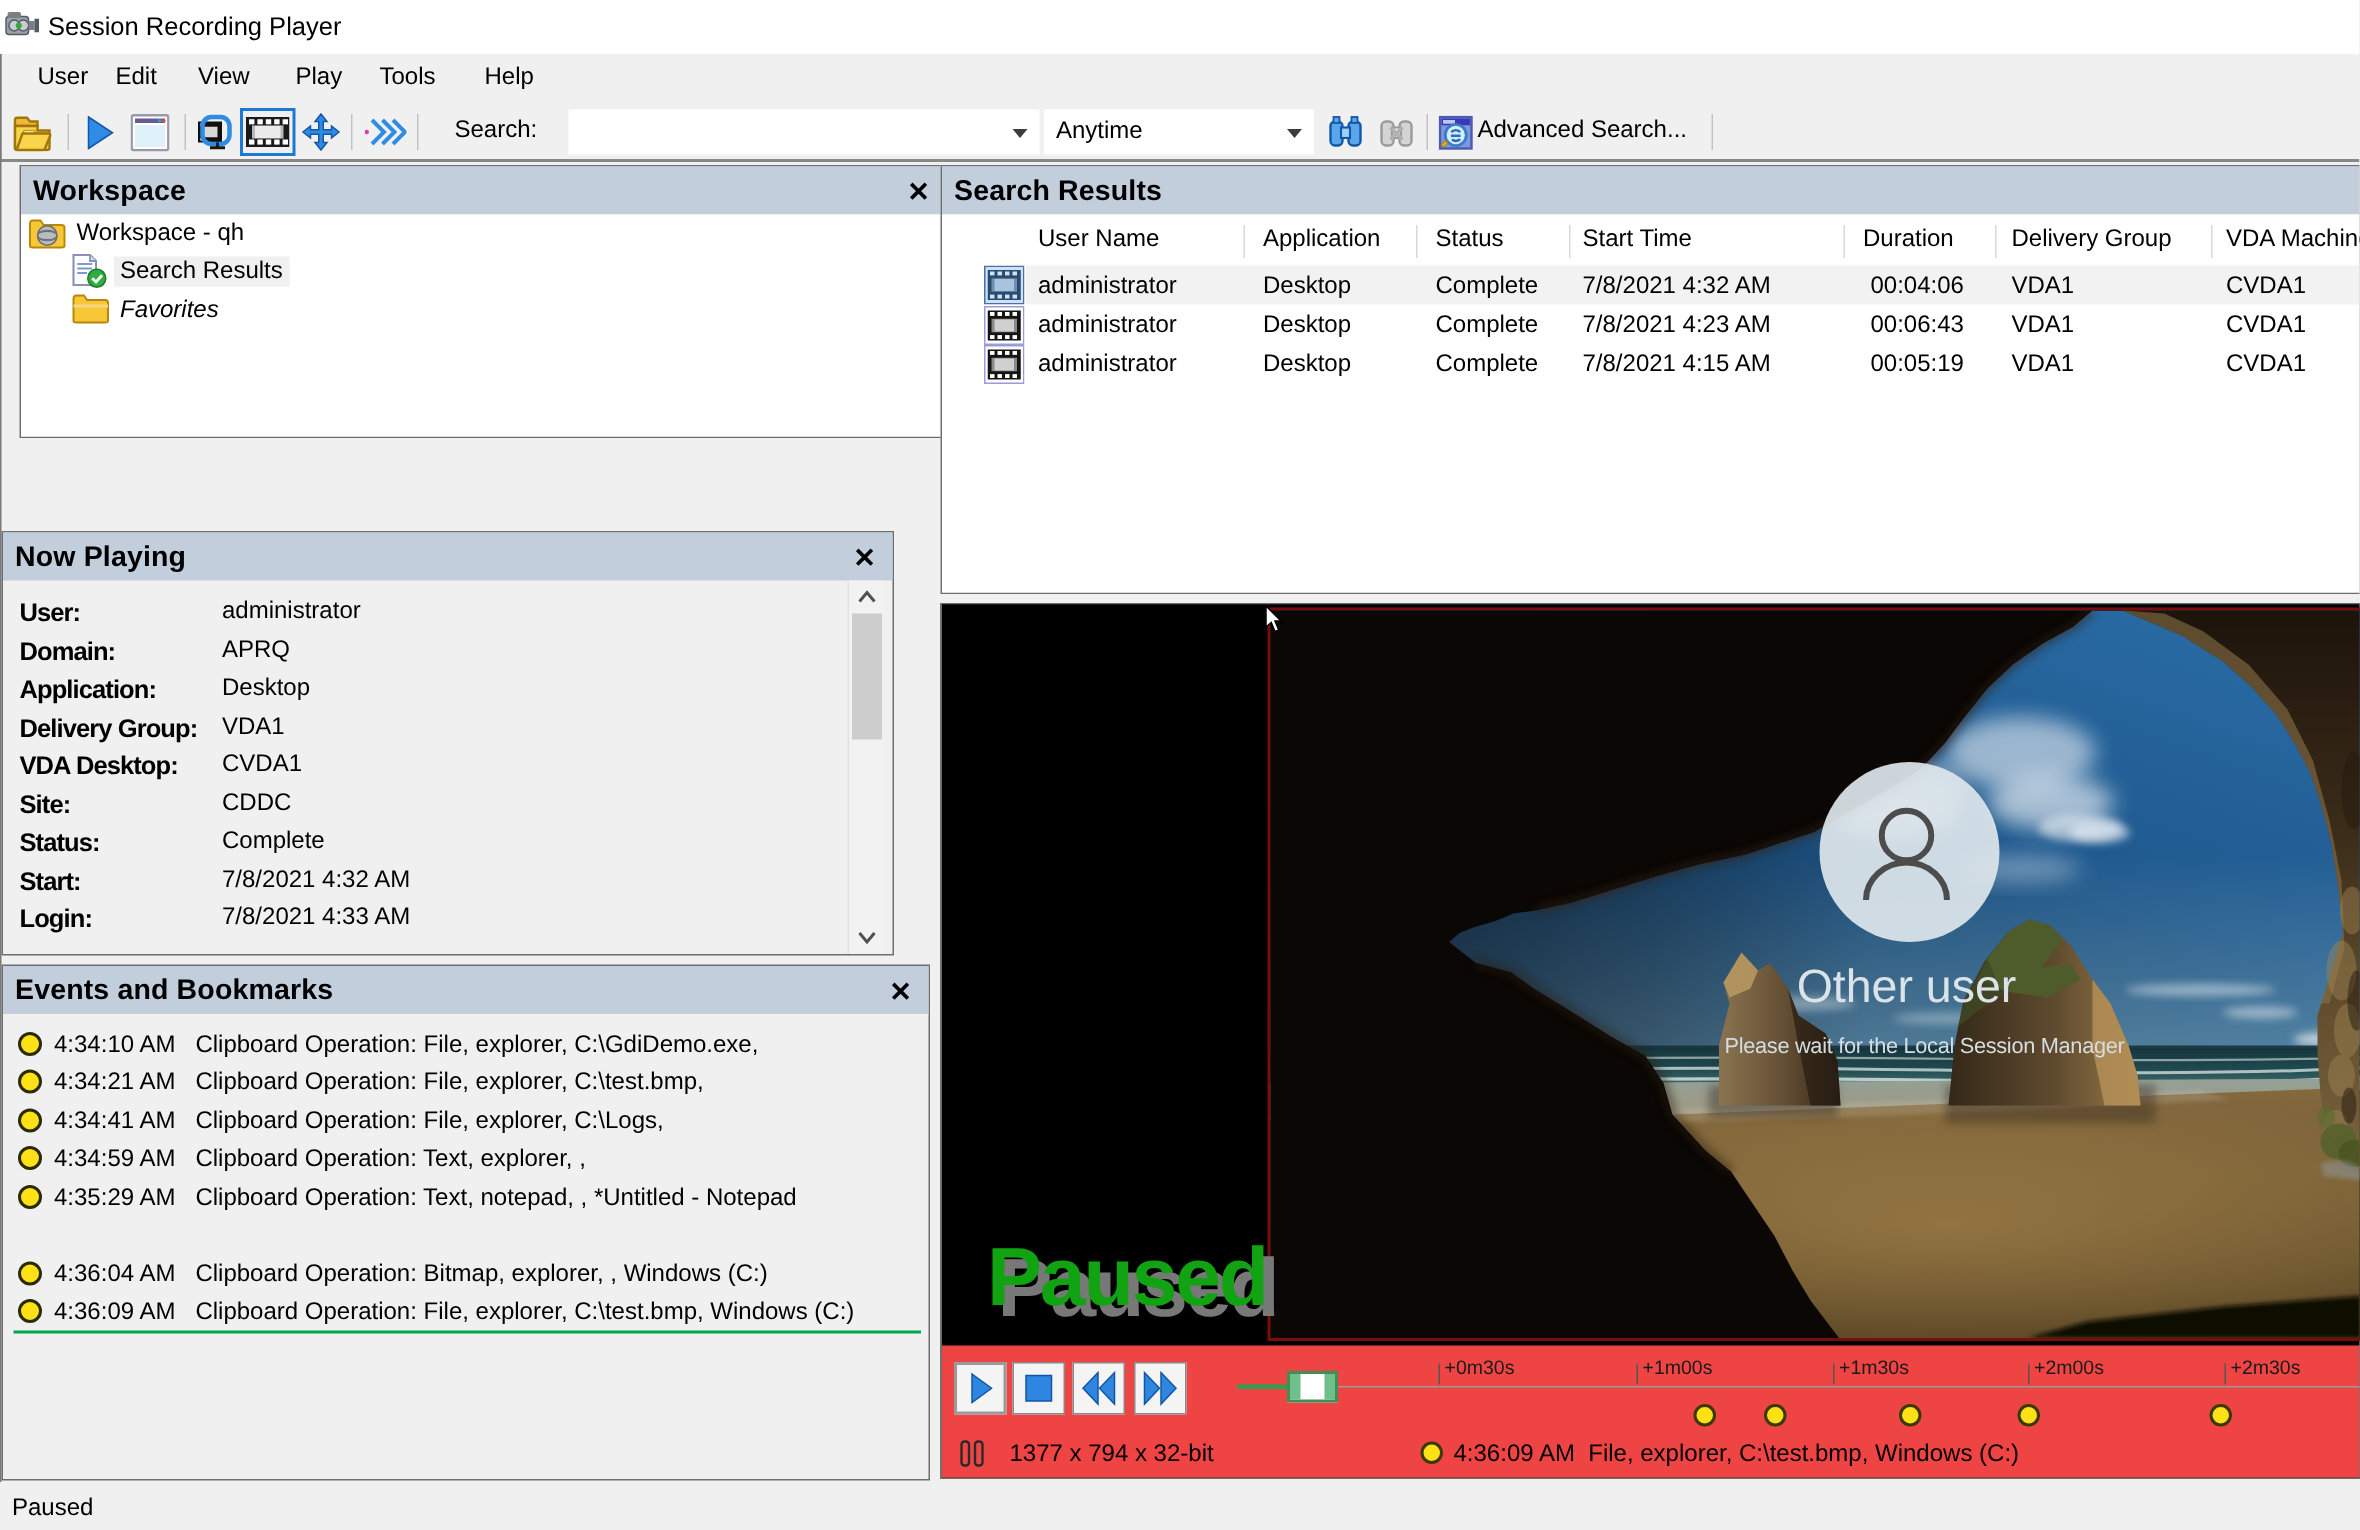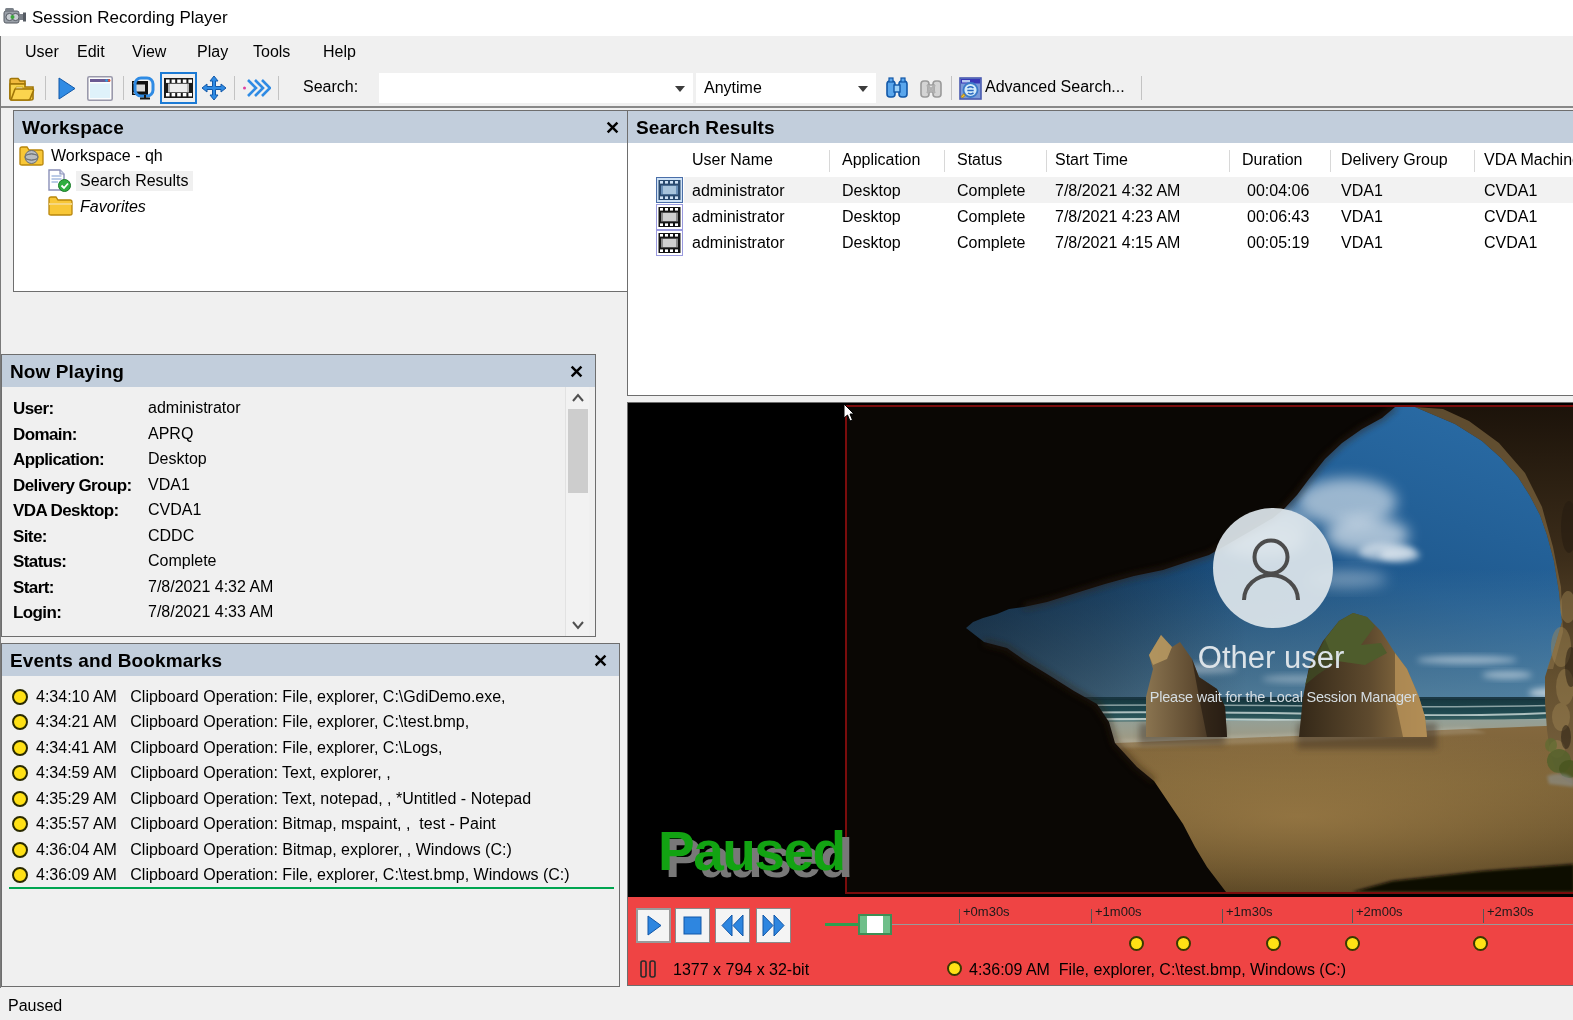--- a/index.html
+++ b/index.html
@@ -204,21 +204,20 @@
   <div class="phead">
       <div class="ptitle">Events and Bookmarks</div>
       <div class="px">✕</div>
     </div>
   <div id="ev" style="position:absolute;left:0;top:32px;right:0;bottom:0;font-size:16px">
     <div class="evrow" style="top:12px"><i class="edot"></i><span>4:34:10 AM&nbsp;&nbsp; Clipboard Operation: File, explorer, C:\GdiDemo.exe,</span></div>
     <div class="evrow" style="top:37px"><i class="edot"></i><span>4:34:21 AM&nbsp;&nbsp; Clipboard Operation: File, explorer, C:\test.bmp,</span></div>
     <div class="evrow" style="top:63px"><i class="edot"></i><span>4:34:41 AM&nbsp;&nbsp; Clipboard Operation: File, explorer, C:\Logs,</span></div>
     <div class="evrow" style="top:88px"><i class="edot"></i><span>4:34:59 AM&nbsp;&nbsp; Clipboard Operation: Text, explorer, ,</span></div>
     <div class="evrow" style="top:114px"><i class="edot"></i><span>4:35:29 AM&nbsp;&nbsp; Clipboard Operation: Text, notepad, , *Untitled - Notepad</span></div>
-    <div class="evrow" style="top:139px"><i class="edot"></i><span>4:35:57 AM&nbsp;&nbsp; Clipboard Operation: Bitmap, mspaint, ,&nbsp; test - Paint</span></div>
     <div class="evrow" style="top:165px"><i class="edot"></i><span>4:36:04 AM&nbsp;&nbsp; Clipboard Operation: Bitmap, explorer, , Windows (C:)</span></div>
     <div class="evrow" style="top:190px"><i class="edot"></i><span>4:36:09 AM&nbsp;&nbsp; Clipboard Operation: File, explorer, C:\test.bmp, Windows (C:)</span></div>
     <div style="position:absolute;left:7px;top:211px;width:605px;height:0;border-top:2px solid #00a550"></div>
   </div>
 </div>
 
 <div class="panel" style="left:627px; top:110px; width:947px; height:286px;">
   <div class="phead">
       <div class="ptitle">Search Results</div>
     </div>

